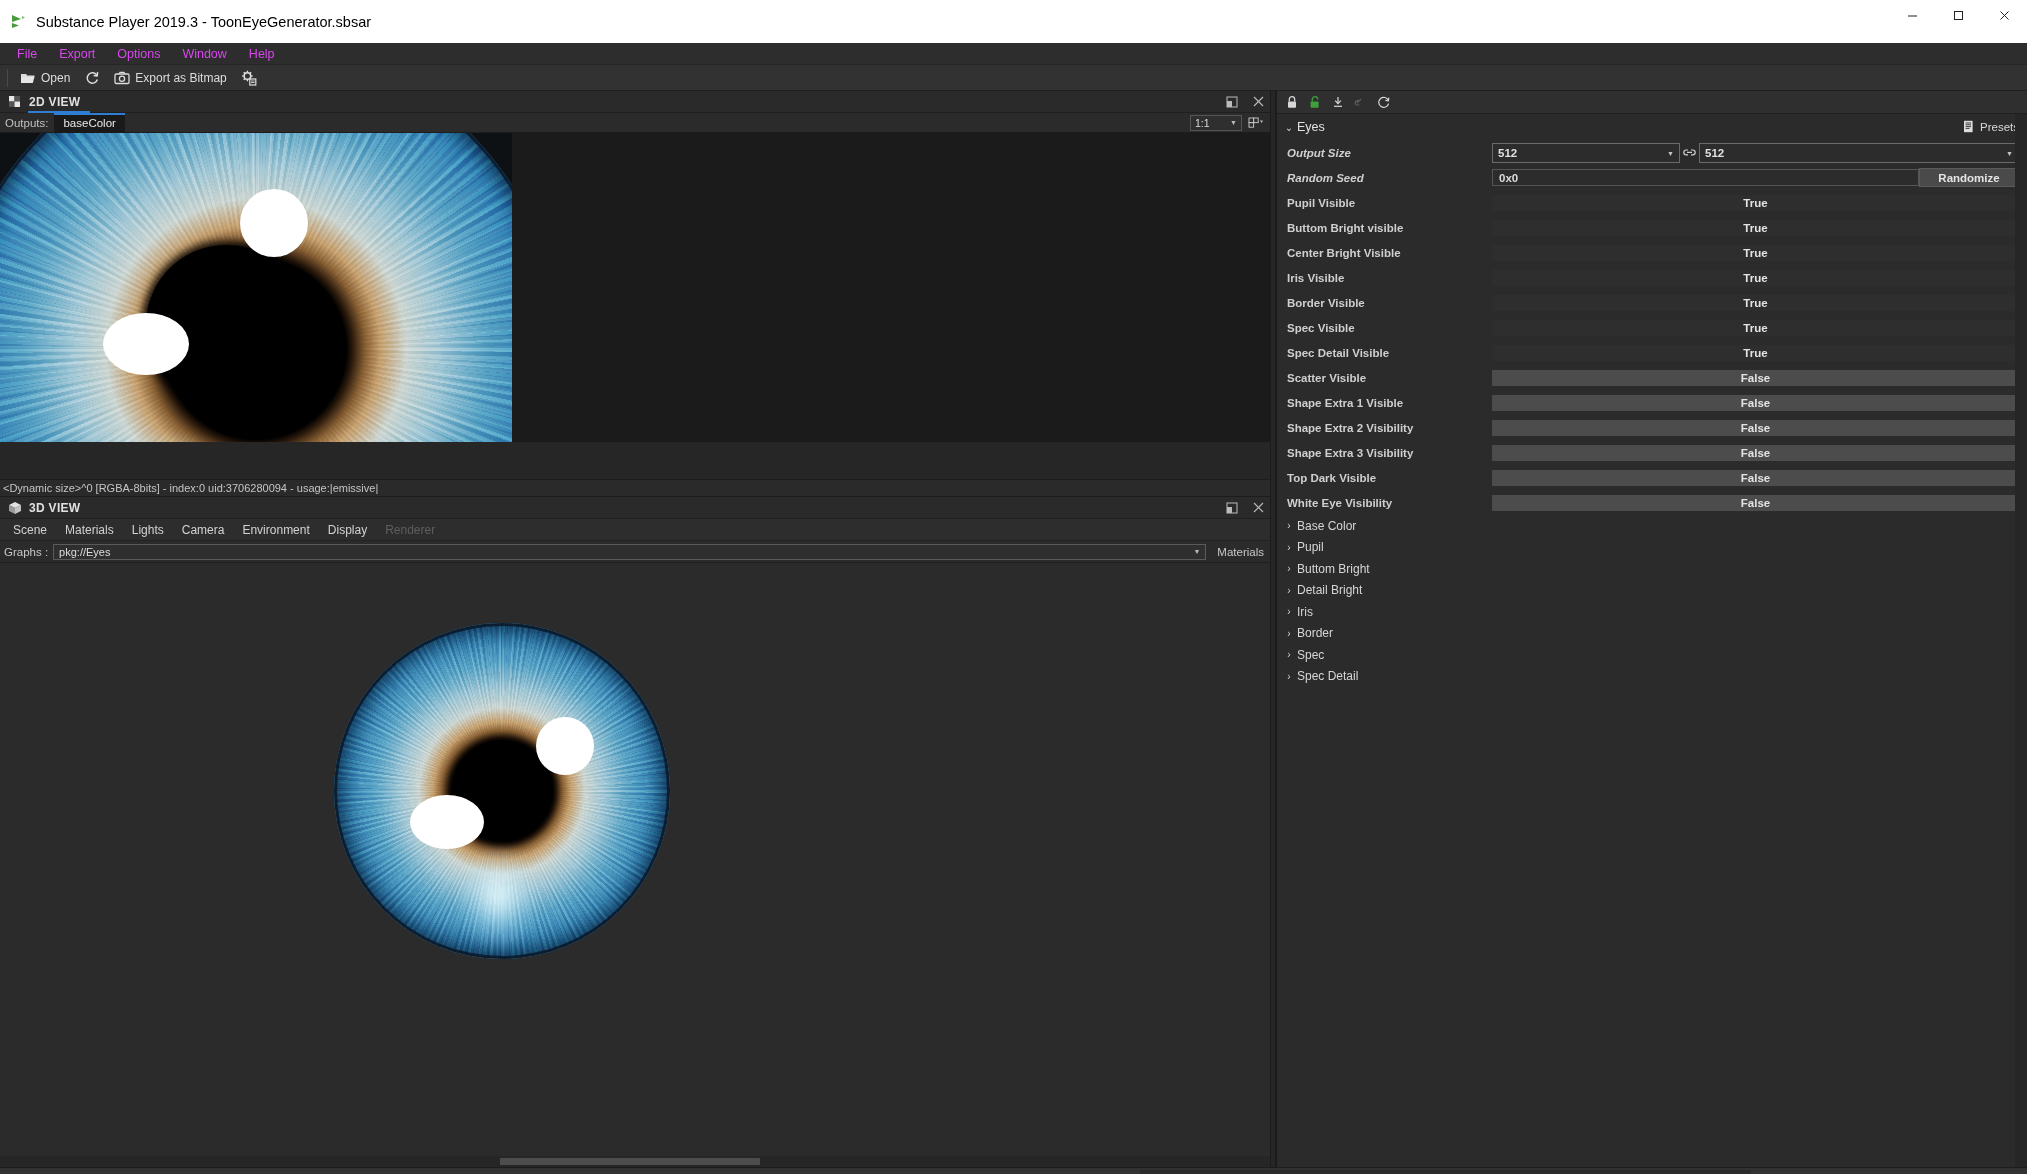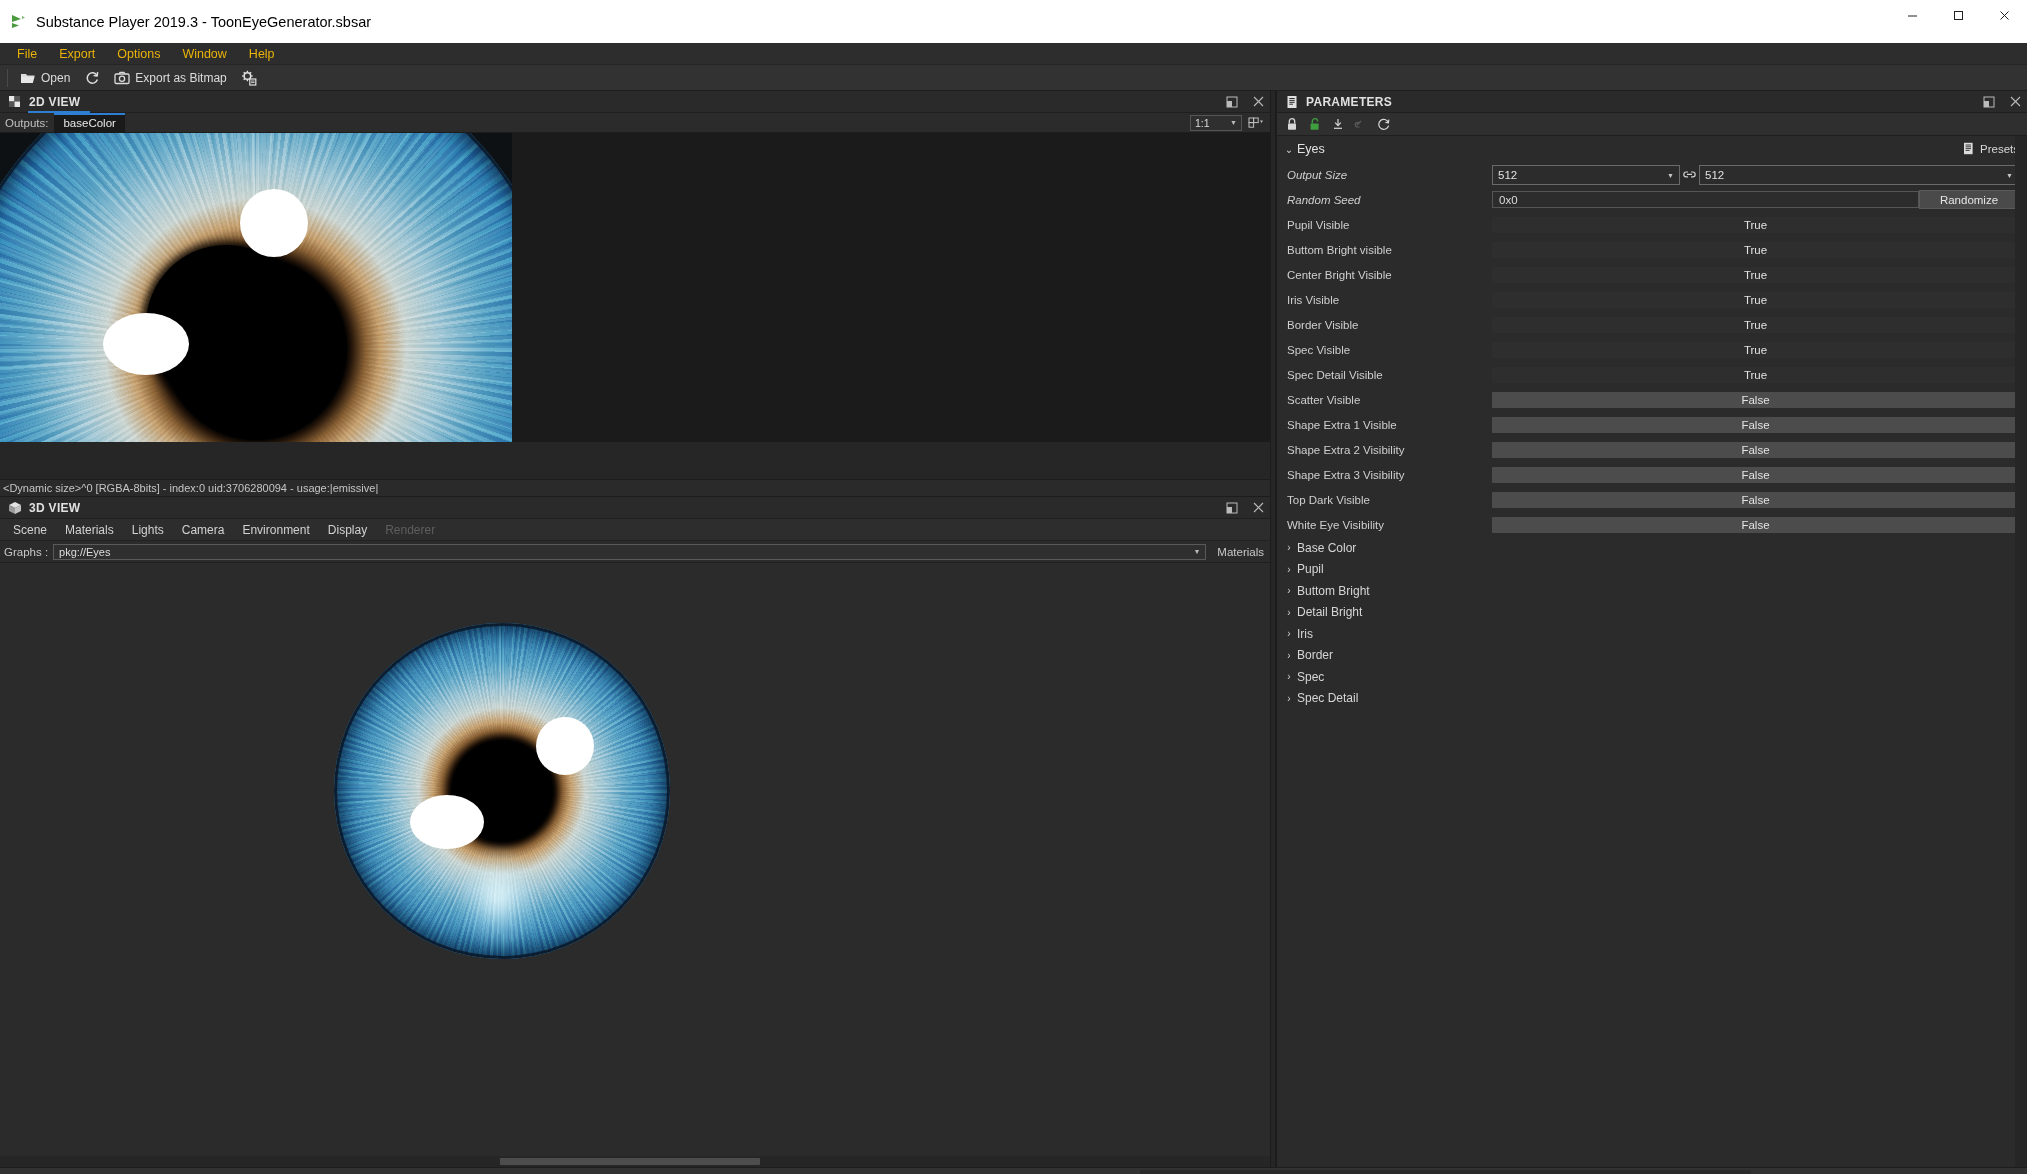--- a/index.html
+++ b/index.html
@@ -27,21 +27,21 @@
   .win-controls { position: absolute; right: 0; top: 0; height: 30px; display: flex; }
   .win-btn {
     width: 46px; height: 30px; display: flex; align-items: center; justify-content: center;
     color: #222; font-size: 13px;
   }
 
   
   #menubar {
     height: 22px; background: #2d2d2d;
     display: flex; align-items: center;
-    padding-left: 6px; font-size: 12.5px; color: #eab308;
+    padding-left: 6px; font-size: 12.5px; color: #d946ef;
     border-bottom: 1px solid #252525;
   }
   #menubar .mi { padding: 3px 11px; cursor: default; }
 
   
   #toolbar {
     height: 26px; background: #323232;
     display: flex; align-items: center;
     font-size: 12px; color: #dcdcdc;
     border-bottom: 1px solid #1e1e1e;
@@ -196,21 +196,21 @@
   .group-header {
     height: 26px; display: flex; align-items: center;
     font-size: 12.5px; color: #e2e2e2; position: relative; padding-left: 4px;
   }
   .chev { width: 16px; text-align: center; font-size: 10px; color: #cfcfcf; display:inline-block; }
   .presets-btn {
     position: absolute; right: 8px; display: flex; align-items: center; gap: 5px;
     font-size: 11.5px; color: #d8d8d8;
   }
 
-  .prow { height: 25px; display: flex; align-items: center; font-size: 11.5px; }
+  .prow { height: 25px; display: flex; align-items: center; font-size: 11.5px; font-weight: bold; }
   .plabel { width: 215px; padding-left: 10px; color: #cfcfcf; }
   .plabel.italic { font-style: italic; }
   .pctrl { flex: 1; display: flex; align-items: center; padding-right: 8px; gap: 0; }
 
   .combo {
     height: 20px; background: #2c2c2c; border: 1px solid #6a6a6a;
     display: flex; align-items: center; padding-left: 5px; font-size: 11.5px; color: #e0e0e0;
     position: relative;
   }
   .combo .arr { position: absolute; right: 5px; top: 50%; transform: translateY(-50%); font-size: 7px; color: #c5c5c5; }
@@ -471,43 +471,20 @@
         <div class="hscroll">
           <div class="thumb" style="left:500px; width:260px;"></div>
         </div>
       </div>
     </div>
   </div>
 
   <div id="vsplit"></div>
 
   <div id="params">
-    <div class="panel-header">
-      <span class="ph-icon">
-        <svg width="14" height="14" viewBox="0 0 14 14">
-          <rect x="2.5" y="1" width="9" height="12" fill="#e0e0e0"></rect>
-          <path d="M4.3 3.5 H9.7 M4.3 5.4 H9.7 M4.3 7.3 H9.7 M4.3 9.2 H8" stroke="#2b2b2b" stroke-width="1"></path>
-        </svg>
-      </span>
-      <span>PARAMETERS</span>
-      <div class="ph-actions">
-        <div class="ph-btn">
-          <svg width="12" height="12" viewBox="0 0 12 12">
-              <rect x="1" y="1" width="10" height="10" fill="none" stroke="#bbb" stroke-width="1"></rect>
-              <rect x="1" y="5" width="5" height="6" fill="#bbb"></rect>
-            </svg>
-        </div>
-        <div class="ph-btn">
-          <svg width="11" height="11" viewBox="0 0 11 11">
-              <line x1="1" y1="1" x2="10" y2="10" stroke="#bbb" stroke-width="1.1"></line>
-              <line x1="10" y1="1" x2="1" y2="10" stroke="#bbb" stroke-width="1.1"></line>
-            </svg>
-        </div>
-      </div>
-    </div>
 
     <div id="param-toolbar">
       <div class="pt-btn">
         <svg width="14" height="14" viewBox="0 0 14 14">
           <path d="M4.3 6.5 V4.4 a2.7 2.7 0 0 1 5.4 0 V6.5" fill="none" stroke="#d8d8d8" stroke-width="1.3"></path>
           <rect x="3" y="6.4" width="8" height="6.4" rx="0.8" fill="#d8d8d8"></rect>
         </svg>
       </div>
       <div class="pt-btn">
         <svg width="14" height="14" viewBox="0 0 14 14">

